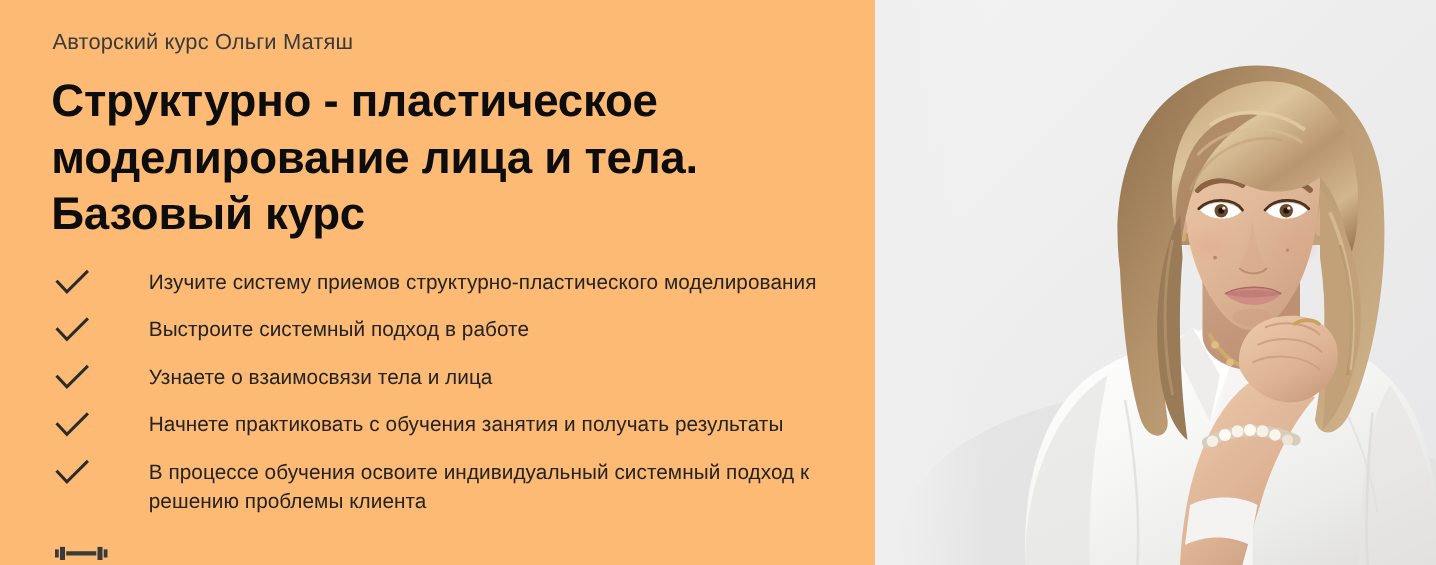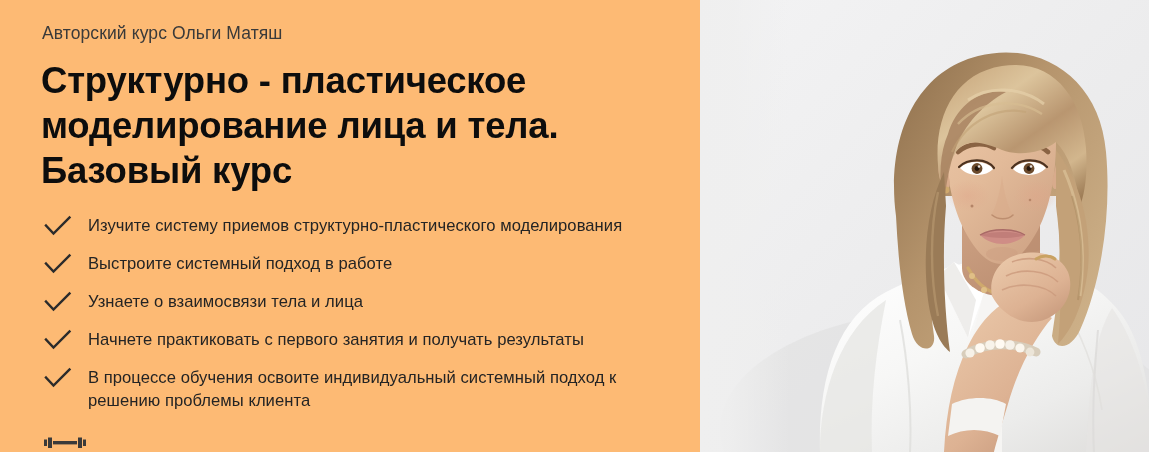--- a/index.html
+++ b/index.html
@@ -98,20 +98,21 @@
     top: 0px;
     width: 32px;
     height: 24px;
   }
   .check-icon svg { display: block; width: 32px; height: 24px; }
   .benefit-text {
     font-size: 16.6px;
     line-height: 23px;
     color: #242424;
     letter-spacing: 0.05px;
+    margin-left: 31px;
   }
 
   
   .next-block-icon {
     position: absolute;
     left: 42px;
     top: 436px;
     width: 46px;
     height: 16px;
     overflow: hidden;
@@ -355,21 +356,21 @@
         </span>
         <span class="benefit-text">Узнаете о взаимосвязи тела и лица</span>
       </li>
 
       <li class="benefit">
         <span class="check-icon">
           <svg viewBox="0 0 32 24" xmlns="http://www.w3.org/2000/svg" aria-hidden="true">
             <path d="M4 11.5 L11.5 19.5 L27.5 3.5" fill="none" stroke="#2b2b2b" stroke-width="2.4" stroke-linecap="square" stroke-linejoin="miter"></path>
           </svg>
         </span>
-        <span class="benefit-text">Начнете практиковать с первого занятия и получать результаты</span>
+        <span class="benefit-text">Начнете практиковать с обучения занятия и получать результаты</span>
       </li>
 
       <li class="benefit">
         <span class="check-icon">
           <svg viewBox="0 0 32 24" xmlns="http://www.w3.org/2000/svg" aria-hidden="true">
             <path d="M4 11.5 L11.5 19.5 L27.5 3.5" fill="none" stroke="#2b2b2b" stroke-width="2.4" stroke-linecap="square" stroke-linejoin="miter"></path>
           </svg>
         </span>
         <span class="benefit-text">В процессе обучения освоите индивидуальный системный подход к решению проблемы клиента</span>
       </li>

